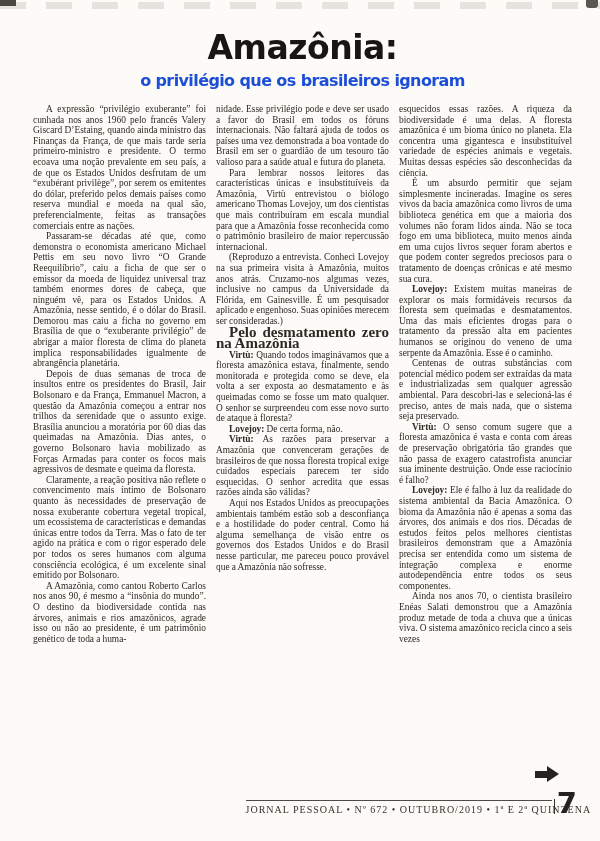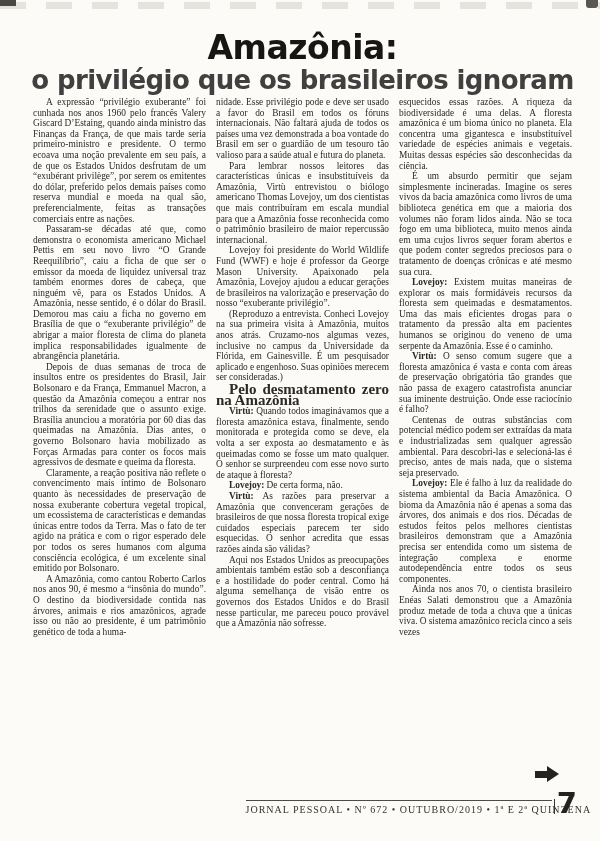--- a/index.html
+++ b/index.html
@@ -16,25 +16,25 @@
   .corner-mark-left{position:absolute;top:0;left:0;width:16px;height:6px;background:#4a4842;}
   .corner-mark-right{position:absolute;top:0;right:2px;width:12px;height:8px;background:#5a5750;border-radius:0 0 3px 3px;}
 
   header{padding:30px 20px 0 25px;text-align:center;}
   .title1{
     margin:0;font-family:"DejaVu Sans",sans-serif;font-weight:bold;
     font-size:33px;line-height:36px;letter-spacing:-0.5px;color:#171613;
   }
   .title2{
     margin:0;font-family:"DejaVu Sans",sans-serif;font-weight:bold;
-    font-size:26px;line-height:29px;letter-spacing:-0.6px;color:#404040;
+    font-size:16px;line-height:29px;letter-spacing:-0.6px;color:#1d4ed8;
   }
 
   .columns{
-    display:flex;gap:10px;padding:0 26px 0 33px;margin-top:2px;
+    display:flex;gap:10px;padding:0 26px 0 33px;margin-top:9px;
   }
   .col{width:173px;flex:0 0 173px;}
   .col p{
     margin:0;font-size:9.4px;line-height:10.6px;text-align:justify;
     hyphens:auto;-webkit-hyphens:auto;word-spacing:-0.2px;
   }
   .col p.indent{text-indent:13px;}
   .col p.subhead{font-weight:bold;font-size:15px;margin:1px 0;font-family:Liberation Serif, serif;}
   .bold{font-weight:bold;}
   .italic{}
@@ -78,34 +78,33 @@
     <div class="col">
         <p class="indent"><span>A expressão “privilégio exuberante” foi cunhada nos anos 1960 pelo francês Valery Giscard D’Estaing, quando ainda ministro das Finanças da França, de que mais tarde seria primeiro-ministro e presidente. O termo ecoava uma noção prevalente em seu país, a de que os Estados Unidos desfrutam de um “exubérant privilège”, por serem os emitentes do dólar, preferido pelos demais países como reserva mundial e moeda na qual são, preferencialmente, feitas as transações comerciais entre as nações.</span></p>
         <p class="indent"><span>Passaram-se décadas até que, como demonstra o economista americano Michael Pettis em seu novo livro “O Grande Reequilíbrio”, caiu a ficha de que ser o emissor da moeda de liquidez universal traz também enormes dores de cabeça, que ninguém vê, para os Estados Unidos. A Amazônia, nesse sentido, é o dólar do Brasil. Demorou mas caiu a ficha no governo em Brasília de que o “exuberante privilégio” de abrigar a maior floresta de clima do planeta implica responsabilidades igualmente de abrangência planetária.</span></p>
         <p class="indent"><span>Depois de duas semanas de troca de insultos entre os presidentes do Brasil, Jair Bolsonaro e da França, Emmanuel Macron, a questão da Amazônia começou a entrar nos trilhos da serenidade que o assunto exige. Brasília anunciou a moratória por 60 dias das queimadas na Amazônia. Dias antes, o governo Bolsonaro havia mobilizado as Forças Armadas para conter os focos mais agressivos de desmate e queima da floresta.</span></p>
         <p class="indent"><span>Claramente, a reação positiva não reflete o convencimento mais íntimo de Bolsonaro quanto às necessidades de preservação de nossa exuberante cobertura vegetal tropical, um ecossistema de características e demandas únicas entre todos da Terra. Mas o fato de ter agido na prática e com o rigor esperado dele por todos os seres humanos com alguma consciência ecológica, é um excelente sinal emitido por Bolsonaro.</span></p>
         <p class="indent"><span>A Amazônia, como cantou Roberto Carlos nos anos 90, é mesmo a “insônia do mundo”. O destino da biodiversidade contida nas árvores, animais e rios amazônicos, agrade isso ou não ao presidente, é um patrimônio genético de toda a huma-</span></p>
       </div>
     <div class="col">
         <p class=""><span>nidade. Esse privilégio pode e deve ser usado a favor do Brasil em todos os fóruns internacionais. Não faltará ajuda de todos os países uma vez demonstrada a boa vontade do Brasil em ser o guardião de um tesouro tão valioso para a saúde atual e futura do planeta.</span></p>
         <p class="indent"><span>Para lembrar nossos leitores das características únicas e insubstituíveis da Amazônia, Virtù entrevistou o biólogo americano Thomas Lovejoy, um dos cientistas que mais contribuíram em escala mundial para que a Amazônia fosse reconhecida como o patrimônio brasileiro de maior repercussão internacional.</span></p>
-        <p class="indent"><span>Lovejoy foi presidente do World Wildlife Fund (WWF) e hoje é professor da George Mason University. Apaixonado pela Amazônia, Lovejoy ajudou a educar gerações de brasileiros na valorização e preservação do nosso “exuberante privilégio”.</span></p>
         <p class="indent"><span class="italic">(Reproduzo a entrevista. Conheci Lovejoy na sua primeira visita à Amazônia, muitos anos atrás. Cruzamo-nos algumas vezes, inclusive no campus da Universidade da Flórida, em Gainesville. É um pesquisador aplicado e engenhoso. Suas opiniões merecem ser consideradas.)</span></p>
         <p class="subhead indent"><span class="bold">Pelo desmatamento zero na Amazônia</span></p>
         <p class="indent"><span class="bold">Virtù:</span><span> Quando todos imaginávamos que a floresta amazônica estava, finalmente, sendo monitorada e protegida como se deve, ela volta a ser exposta ao desmatamento e às queimadas como se fosse um mato qualquer. O senhor se surpreendeu com esse novo surto de ataque à floresta?</span></p>
         <p class="indent"><span class="bold">Lovejoy:</span><span> De certa forma, não.</span></p>
         <p class="indent"><span class="bold">Virtù:</span><span> As razões para preservar a Amazônia que convenceram gerações de brasileiros de que nossa floresta tropical exige cuidados especiais parecem ter sido esquecidas. O senhor acredita que essas razões ainda são válidas?</span></p>
         <p class="indent"><span>Aqui nos Estados Unidos as preocupações ambientais também estão sob a desconfiança e a hostilidade do poder central. Como há alguma semelhança de visão entre os governos dos Estados Unidos e do Brasil nesse particular, me pareceu pouco provável que a Amazônia não sofresse.</span></p>
       </div>
     <div class="col">
         <p class=""><span>esquecidos essas razões. A riqueza da biodiversidade é uma delas. A floresta amazônica é um bioma único no planeta. Ela concentra uma gigantesca e insubstituível variedade de espécies animais e vegetais. Muitas dessas espécies são desconhecidas da ciência.</span></p>
         <p class="indent"><span>É um absurdo permitir que sejam simplesmente incineradas. Imagine os seres vivos da bacia amazônica como livros de uma biblioteca genética em que a maioria dos volumes não foram lidos ainda. Não se toca fogo em uma biblioteca, muito menos ainda em uma cujos livros sequer foram abertos e que podem conter segredos preciosos para o tratamento de doenças crônicas e até mesmo sua cura.</span></p>
         <p class="indent"><span class="bold">Lovejoy:</span><span> Existem muitas maneiras de explorar os mais formidáveis recursos da floresta sem queimadas e desmatamentos. Uma das mais eficientes drogas para o tratamento da pressão alta em pacientes humanos se originou do veneno de uma serpente da Amazônia. Esse é o caminho.</span></p>
+        <p class="indent"><span>Centenas de outras substâncias com potencial médico podem ser extraídas da mata e industrializadas sem qualquer agressão ambiental. Para descobri-las e selecioná-las é preciso, antes de mais nada, que o sistema seja preservado.</span></p>
         <p class="indent"><span class="bold">Virtù:</span><span> O senso comum sugere que a floresta amazônica é vasta e conta com áreas de preservação obrigatória tão grandes que não passa de exagero catastrofista anunciar sua iminente destruição. Onde esse raciocínio é falho?</span></p>
-        <p class="indent"><span>Centenas de outras substâncias com potencial médico podem ser extraídas da mata e industrializadas sem qualquer agressão ambiental. Para descobri-las e selecioná-las é preciso, antes de mais nada, que o sistema seja preservado.</span></p>
         <p class="indent"><span class="bold">Lovejoy:</span><span> Ele é falho à luz da realidade do sistema ambiental da Bacia Amazônica. O bioma da Amazônia não é apenas a soma das árvores, dos animais e dos rios. Décadas de estudos feitos pelos melhores cientistas brasileiros demonstram que a Amazônia precisa ser entendida como um sistema de integração complexa e enorme autodependência entre todos os seus componentes.</span></p>
         <p class="indent"><span>Ainda nos anos 70, o cientista brasileiro Enéas Salati demonstrou que a Amazônia produz metade de toda a chuva que a únicas viva. O sistema amazônico recicla cinco a seis vezes</span></p>
       </div>
   </main>
 
   <div class="cont-arrow">
     <div class="shaft"></div>
     <div class="head"></div>
   </div>
 

